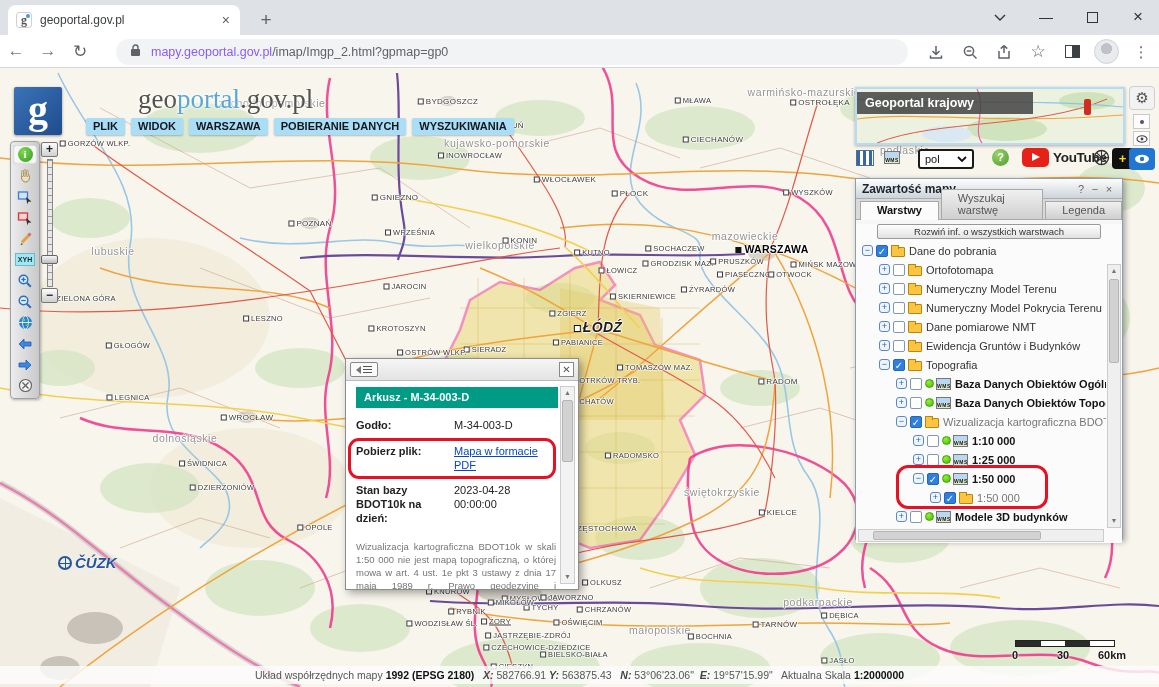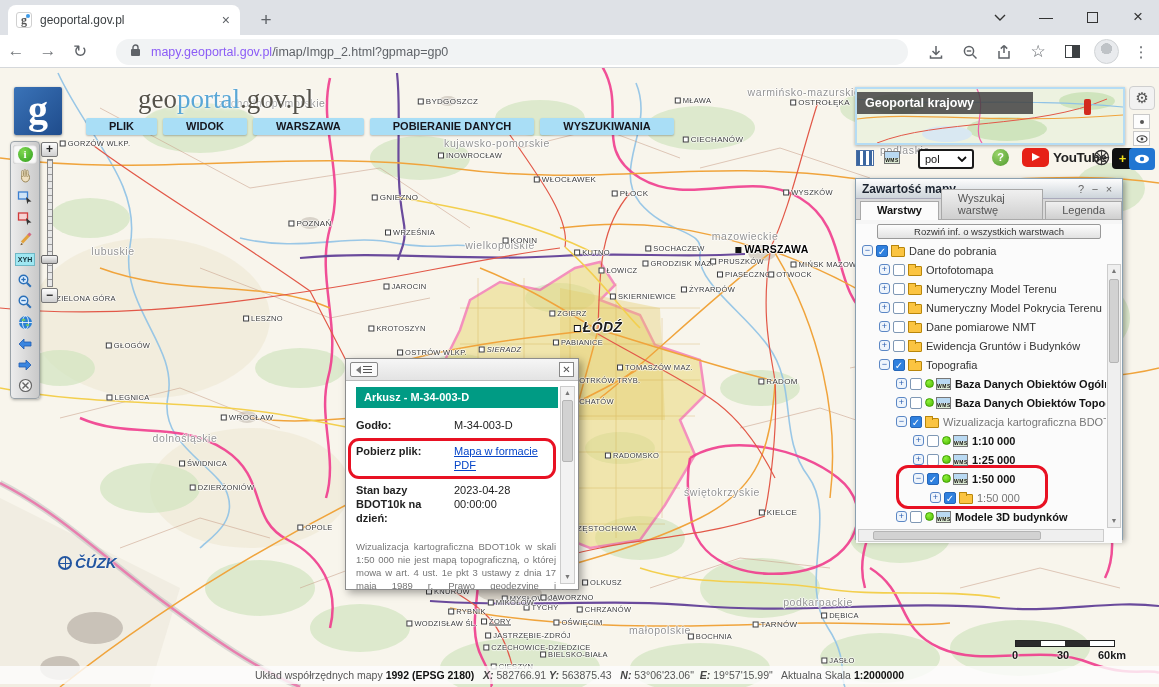--- a/index.html
+++ b/index.html
@@ -48,21 +48,21 @@
   .globe-mini { width:14px; height:14px; border:2px solid #2456a0; border-radius:50%; background:
      linear-gradient(to bottom, transparent 5px, #2456a0 5px 6px, transparent 6px),
      linear-gradient(to right, transparent 5px, #2456a0 5px 6px, transparent 6px); }
 
   
   #gp-logo { position:absolute; left:14px; top:19px; width:48px; height:48px; background:linear-gradient(135deg,#3a73b8,#1f4c8c); border-radius:2px; color:#fff; font-family:"Liberation Serif",serif; font-size:40px; font-weight:bold; text-align:center; line-height:46px; box-shadow:0 1px 3px rgba(0,0,0,.4); }
   #gp-title { position:absolute; left:138px; top:16px; font-family:"Liberation Serif",serif; font-size:27px; text-shadow:0 0 3px #fff,0 0 5px #fff; }
   #gp-title .t1,#gp-title .t3 { color:#55524a; }
   #gp-title .t2 { color:#5aa7d6; }
   #menu-bar { position:absolute; left:86px; top:50px; display:flex; gap:6px; }
-  .menu-item { background:#a9def6; padding:2px 23px 3px; font-size:11px; font-weight:bold; color:#16161d; border-radius:2px; box-shadow:0 1px 2px rgba(0,0,0,.25); cursor:pointer; }
+  .menu-item { background:#a9def6; padding:2px 7px 3px; font-size:11px; font-weight:bold; color:#16161d; border-radius:2px; box-shadow:0 1px 2px rgba(0,0,0,.25); cursor:pointer; }
 
   
   #left-toolbar { position:absolute; left:10px; top:73px; width:30px; background:linear-gradient(to right,#ececec,#c9c9c9); border:1px solid #9aa2a8; border-radius:4px; padding:3px 0; display:flex; flex-direction:column; align-items:center; gap:2px; box-shadow:1px 1px 3px rgba(0,0,0,.3); }
   .ltb { width:24px; height:19px; display:flex; align-items:center; justify-content:center; cursor:pointer; }
   .ltb.active { background:#f8f8f8; border-radius:3px; box-shadow:inset 0 0 2px #999; }
   .info-glyph { width:15px; height:15px; border-radius:50%; background:radial-gradient(circle at 35% 30%, #7fd84f, #2f9e1e); color:#fff; font-family:"Liberation Serif",serif; font-weight:bold; font-size:11px; text-align:center; line-height:15px; }
   .xyh-glyph { background:#9fe7f2; color:#15303a; font-size:7px; font-weight:bold; padding:2px 2px; border:1px solid #6fb8c6; }
   
   #zoom-slider { position:absolute; left:41px; top:74px; width:18px; }
   .zs-btn { position:absolute; left:0; width:17px; height:15px; background:linear-gradient(#fdfdfd,#cfcfcf); border:1px solid #777; border-radius:2px; font-size:12px; font-weight:bold; color:#222; text-align:center; line-height:13px; cursor:pointer; }
@@ -403,21 +403,21 @@
         <div class="map-label k-b" style="left: 772px; top: 181px;">WARSZAWA</div>
         <div class="map-label k-s" style="left: 737px; top: 193px;">PRUSZKÓW</div>
         <div class="map-label k-s" style="left: 744px; top: 206px;">PIASECZNO</div>
         <div class="map-label k-s" style="left: 790px; top: 206px;">OTWOCK</div>
         <div class="map-label k-s" style="left: 834px; top: 196px;">MIŃSK MAZOWIECKI</div>
         <div class="map-label k-s" style="left: 708px; top: 221px;">ŻYRARDÓW</div>
         <div class="map-label k-s" style="left: 643px; top: 228px;">SKIERNIEWICE</div>
         <div class="map-label k-s" style="left: 568px; top: 245px;">ZGIERZ</div>
         <div class="map-label k-l" style="left: 598px; top: 259px;">ŁÓDŹ</div>
         <div class="map-label k-s" style="left: 578px; top: 274px;">PABIANICE</div>
-        <div class="map-label k-s" style="left: 500px; top: 281px; font-style: italic;">SIERADZ</div>
+        <div class="map-label k-s" style="left: 485px; top: 281px;">SIERADZ</div>
         <div class="map-label k-s" style="left: 655px; top: 299px;">TOMASZÓW MAZ.</div>
         <div class="map-label k-s" style="left: 602px; top: 312px;">PIOTRKÓW TRYB.</div>
         <div class="map-label k-s" style="left: 585px; top: 333px;">BEŁCHATÓW</div>
         <div class="map-label k-c" style="left: 778px; top: 313px;">RADOM</div>
         <div class="map-label k-s" style="left: 632px; top: 387px;">RADOMSKO</div>
         <div class="map-label k-c" style="left: 600px; top: 460px;">CZĘSTOCHOWA</div>
         <div class="map-label k-c" style="left: 778px; top: 444px;">KIELCE</div>
         <div class="map-label k-s" style="left: 405px; top: 218px;">JAROCIN</div>
         <div class="map-label k-s" style="left: 397px; top: 260px;">KROTOSZYN</div>
         <div class="map-label k-s" style="left: 432px; top: 284px;">OSTRÓW WLKP.</div>

